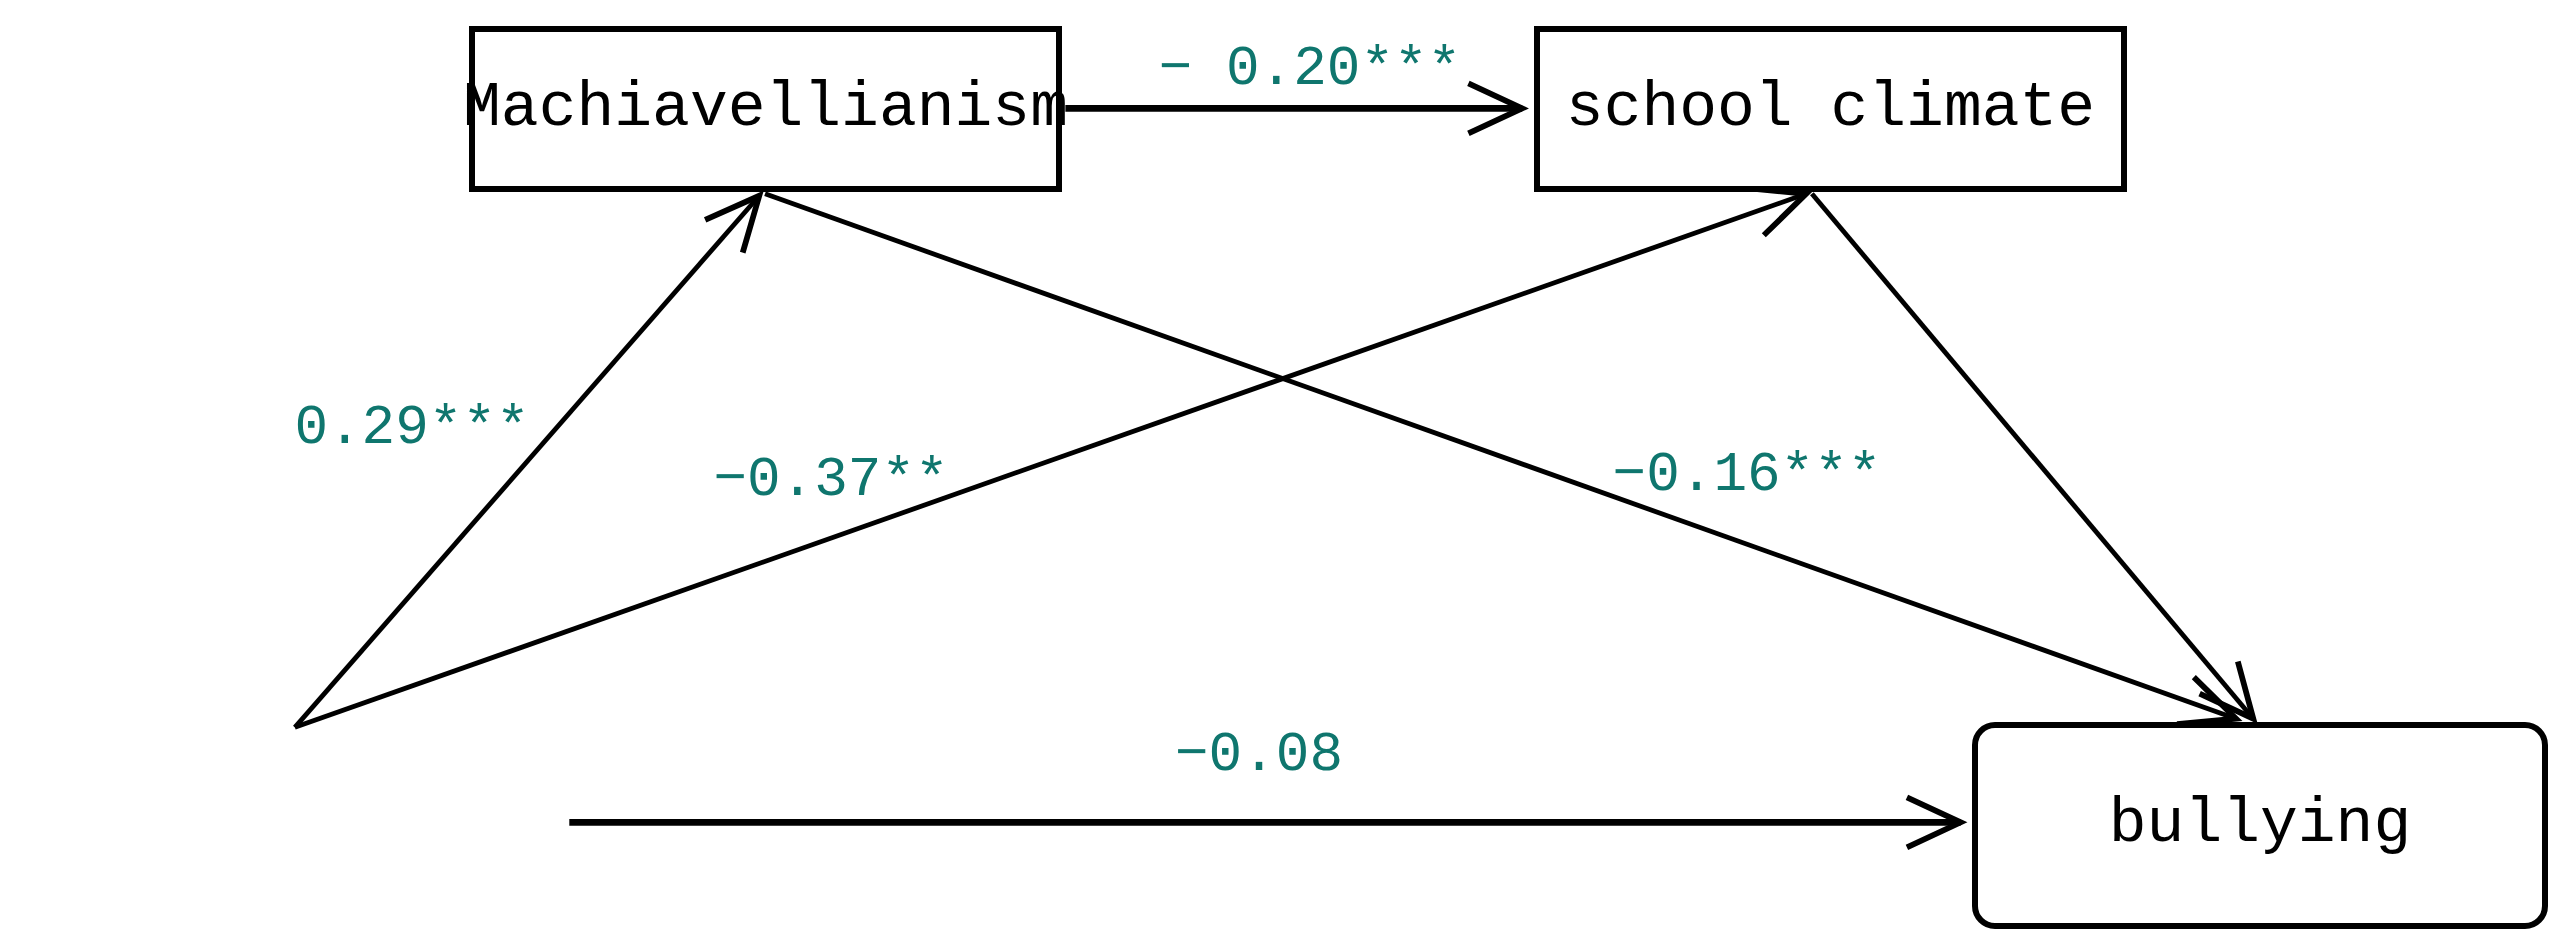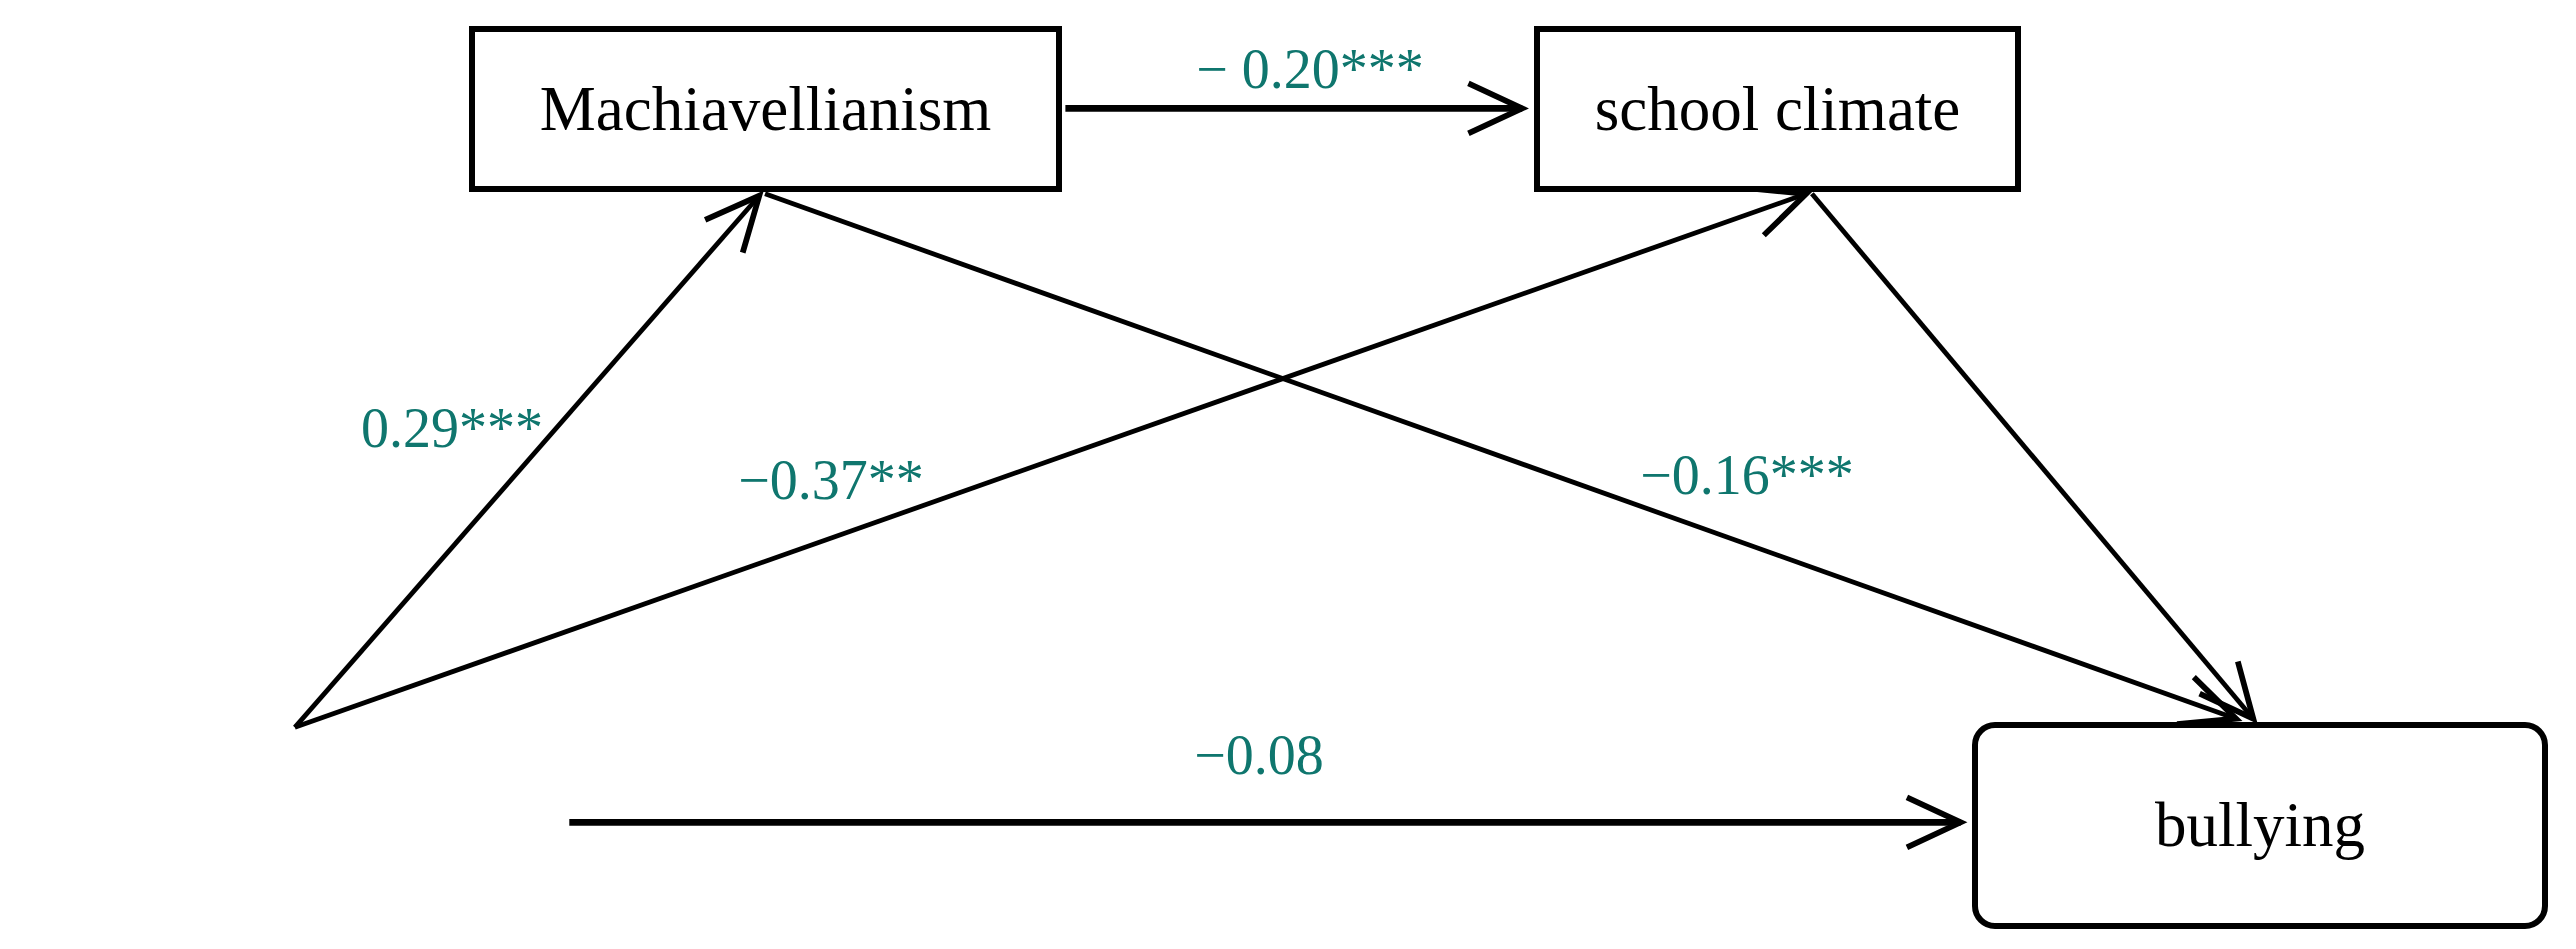--- a/index.html
+++ b/index.html
@@ -5,21 +5,21 @@
   html, body {
     margin: 0;
     padding: 0;
     background: #ffffff;
   }
   .canvas {
     position: relative;
     width: 2576px;
     height: 949px;
     background: #ffffff;
-    font-family: Liberation Serif, serif;
+    font-family: Liberation Mono, monospace;
     color: #000000;
     overflow: hidden;
   }
   .arrows-layer {
     position: absolute;
     left: 0;
     top: 0;
     width: 2576px;
     height: 949px;
   }
@@ -31,33 +31,33 @@
     display: flex;
     flex-direction: column;
     align-items: center;
     justify-content: center;
     text-align: center;
     font-size: 63px;
     line-height: 1.38;
     color: #000000;
   }
   .node-mach   { left: 469px;  top: 26px;  width: 593px; height: 166px; }
-  .node-climate{ left: 1534px; top: 26px;  width: 487px; height: 166px; }
+  .node-climate{ left: 1534px; top: 26px;  width: 593px; height: 166px; }
   .node-sex    { left: 17.3px;   top: 729px; width: 549px; height: 182px; }
   .node-bully  { left: 1972px; top: 722px; width: 576px; height: 207px; border-radius: 23px; }
   .coef {
     position: absolute;
     transform: translate(-50%, -50%);
     font-size: 56px;
     white-space: nowrap;
     color: #0f766e;
   }
   .coef-e1 { left: 1310px; top: 69px;  }
   .coef-e2 { left: 1259px; top: 755px; }
-  .coef-e3 { left: 452px;  top: 428px; }
+  .coef-e3 { left: 412px;  top: 428px; }
   .coef-e4 { left: 831px;  top: 480px; }
   .coef-e5 { left: 1747px; top: 475px; }
   .coef-e6 { left: 2147px; top: 418px; }
 </style>
 </head>
 <body>
 
 <div class="canvas">
 
   <svg class="arrows-layer" viewBox="0 0 2684 989" width="2576" height="949">

